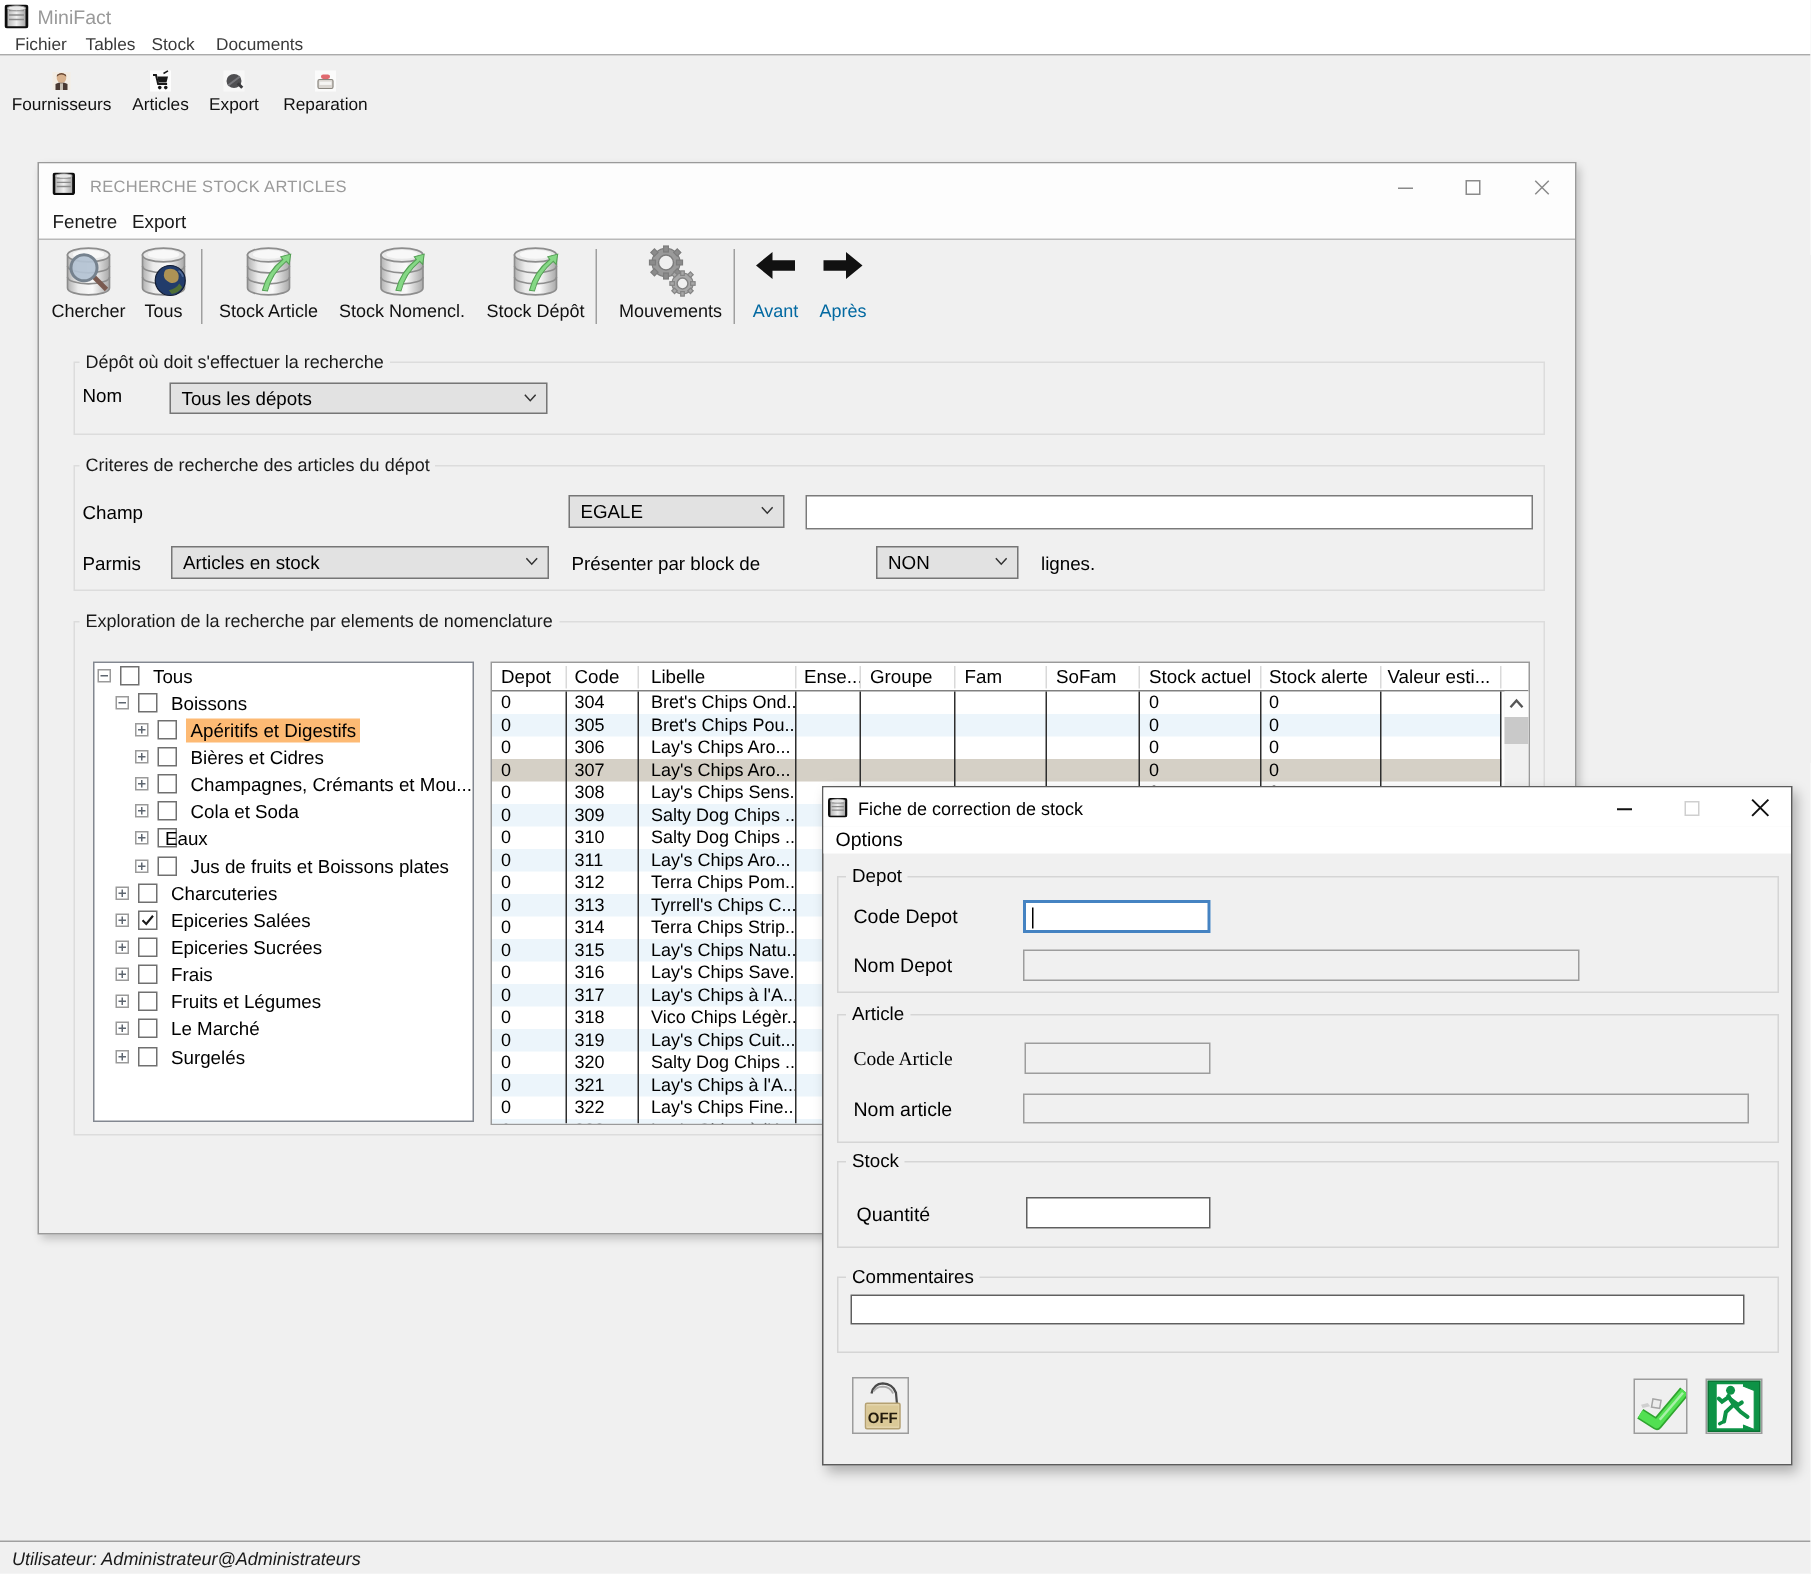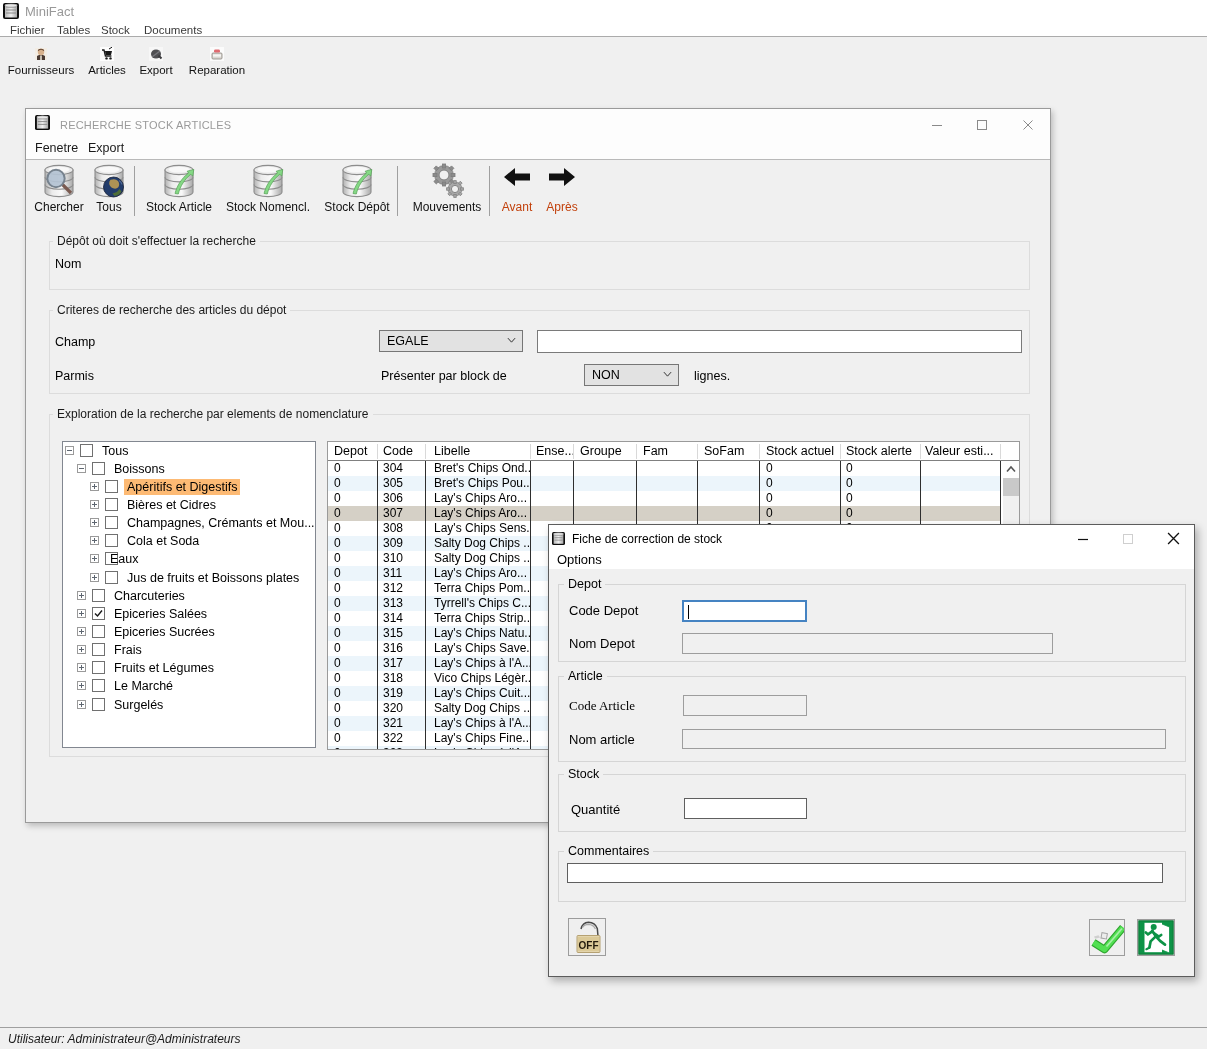--- a/index.html
+++ b/index.html
@@ -25,21 +25,21 @@
 .tinput { position:absolute; background:#ffffff; border:1px solid #7a7a7a; }
 .ginput { position:absolute; background:#f0f0f0; border:1px solid #9d9d9d; }
 .lbl { position:absolute; font-size:12.5px; color:#000; white-space:nowrap; }
 
 #winR { left:25px; top:108px; width:1026px; height:715px; background:#f0f0f0; border:1px solid #9a9a9a; box-shadow:2px 3px 6px rgba(0,0,0,0.22); }
 #winR .titlebar { position:absolute; left:0; top:0; width:100%; height:27px; background:#fdfdfd; }
 #winR .titletxt { position:absolute; left:34px; top:10px; font-size:11px; color:#9a9a9a; letter-spacing:0.2px; }
 #winR .menurow { position:absolute; left:0; top:27px; width:100%; height:24px; background:#fdfdfd; border-bottom:1px solid #b9b9b9; }
 #winR .menurow span { position:absolute; top:5px; font-size:12.5px; color:#1a1a1a; }
 .bigtb { position:absolute; top:54px; text-align:center; font-size:12px; color:#111; }
-.bigtb.dis { color:#c2410c; }
+.bigtb.dis { color:#0369a1; }
 .bigtb .ic { display:block; margin:0 auto 1px auto; }
 .vsep { position:absolute; top:57px; width:1px; height:50px; background:#9f9f9f; }
 
 #tree { left:36px; top:332px; width:254px; height:307px; background:#fff; border:1px solid #828790; overflow:hidden; }
 .trow { position:absolute; height:18px; }
 .texp { position:absolute; width:9px; height:9px; border:1px solid #9a9a9a; background:#fff; top:4px; }
 .texp i { position:absolute; background:#5e6670; }
 .texp .h { left:1px; top:3px; width:5px; height:1px; }
 .texp .v { left:3px; top:1px; width:1px; height:5px; }
 .tchk { position:absolute; width:13px; height:13px; border:1px solid #707070; background:#fff; top:2px; }
@@ -263,33 +263,45 @@
     <svg class="ic" width="30" height="36" viewBox="0 0 30 36">
       <path d="M28 14 L17 5 L17 10.5 L2 10.5 L2 17.5 L17 17.5 L17 23 Z" fill="#111"></path>
     </svg>
     Après
   </div>
 
   <div class="gbox" style="left:23px; top:132px; width:981px; height:49px;">
     <span class="glabel">Dépôt où doit s'effectuer la recherche</span>
   </div>
   <span class="lbl" style="left:29px; top:148px;">Nom</span>
+  <div class="combo" style="left:87px; top:146px; width:252px; height:21px;">
+    <span class="ctext">Tous les dépots</span>
+    <svg class="chev" viewBox="0 0 10 10">
+        <path d="M1 3 L5 7.5 L9 3" fill="none" stroke="#333" stroke-width="1.1"></path>
+      </svg>
+  </div>
 
   <div class="gbox" style="left:23px; top:201px; width:981px; height:84px;">
     <span class="glabel">Criteres de recherche des articles du dépot</span>
   </div>
   <span class="lbl" style="left:29px; top:226px;">Champ</span>
   <div class="combo" style="left:353px; top:221px; width:144px; height:22px;">
     <span class="ctext">EGALE</span>
     <svg class="chev" viewBox="0 0 10 10">
         <path d="M1 3 L5 7.5 L9 3" fill="none" stroke="#333" stroke-width="1.1"></path>
       </svg>
   </div>
   <div class="tinput" style="left:511px; top:221px; width:485px; height:23px;"></div>
   <span class="lbl" style="left:29px; top:260px;">Parmis</span>
+  <div class="combo" style="left:88px; top:255px; width:252px; height:22px;">
+    <span class="ctext">Articles en stock</span>
+    <svg class="chev" viewBox="0 0 10 10">
+        <path d="M1 3 L5 7.5 L9 3" fill="none" stroke="#333" stroke-width="1.1"></path>
+      </svg>
+  </div>
   <span class="lbl" style="left:355px; top:260px;">Présenter par block de</span>
   <div class="combo" style="left:558px; top:255px; width:95px; height:22px;">
     <span class="ctext">NON</span>
     <svg class="chev" viewBox="0 0 10 10">
         <path d="M1 3 L5 7.5 L9 3" fill="none" stroke="#333" stroke-width="1.1"></path>
       </svg>
   </div>
   <span class="lbl" style="left:668px; top:260px;">lignes.</span>
 
   <div class="gbox" style="left:23px; top:305px; width:981px; height:343px;">

